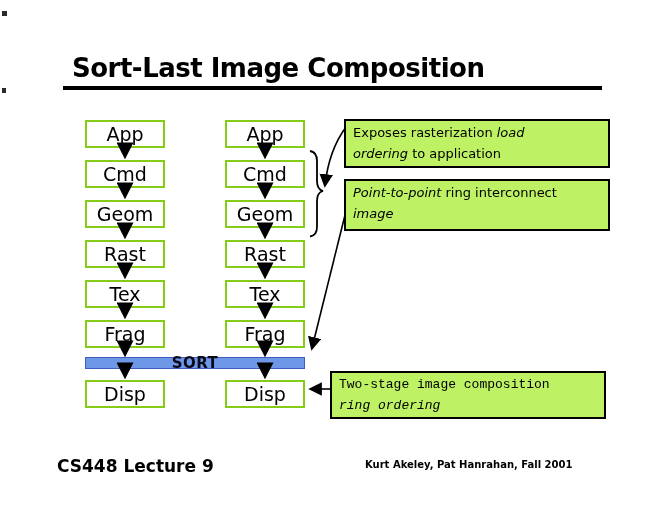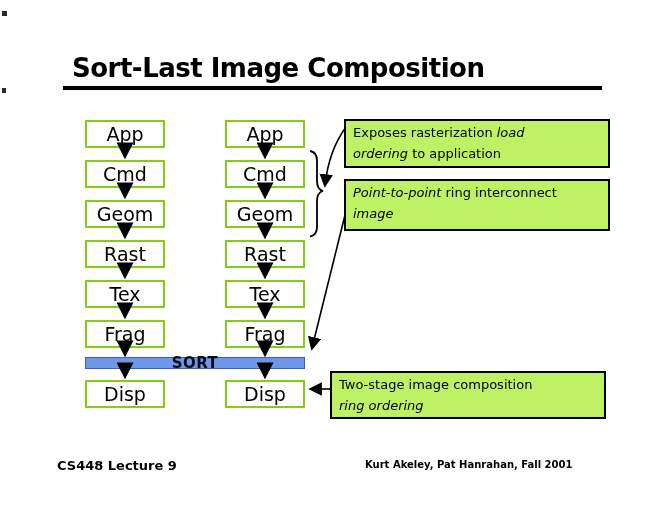--- a/index.html
+++ b/index.html
@@ -32,28 +32,28 @@
   svg.connectors{position:absolute;left:0;top:0;pointer-events:none;}
 
   .callout{
     position:absolute;box-sizing:border-box;border:2px solid #000;background:#bef264;
     font-size:13px;line-height:21px;padding:1px 7px;
   }
   .callout .cline{white-space:pre;}
   .callout .it{font-style:italic;}
   #callout-0{left:344px;top:119px;width:266px;height:49px;}
   #callout-1{left:344px;top:179px;width:266px;height:52px;}
-  #callout-2{left:330px;top:371px;width:276px;height:48px;}
+  #callout-2{left:330px;top:371px;width:276px;height:48px;font-family:Liberation Mono, monospace;}
 
   .footer-systems{
     position:absolute;left:47px;top:438px;
     font-size:15.5px;font-style:italic;line-height:19px;letter-spacing:0px;
   }
   .footer-course{
-    position:absolute;left:57px;top:459px;font-size:13px;font-weight:700;line-height:14px;
+    position:absolute;left:57px;top:459px;font-size:17px;font-weight:700;line-height:14px;
   }
   .footer-credits{
     position:absolute;left:365px;top:458px;font-size:10px;font-weight:700;line-height:14px;
   }
 </style>
 </head>
 <body>
 
 <div class="slide">
 

